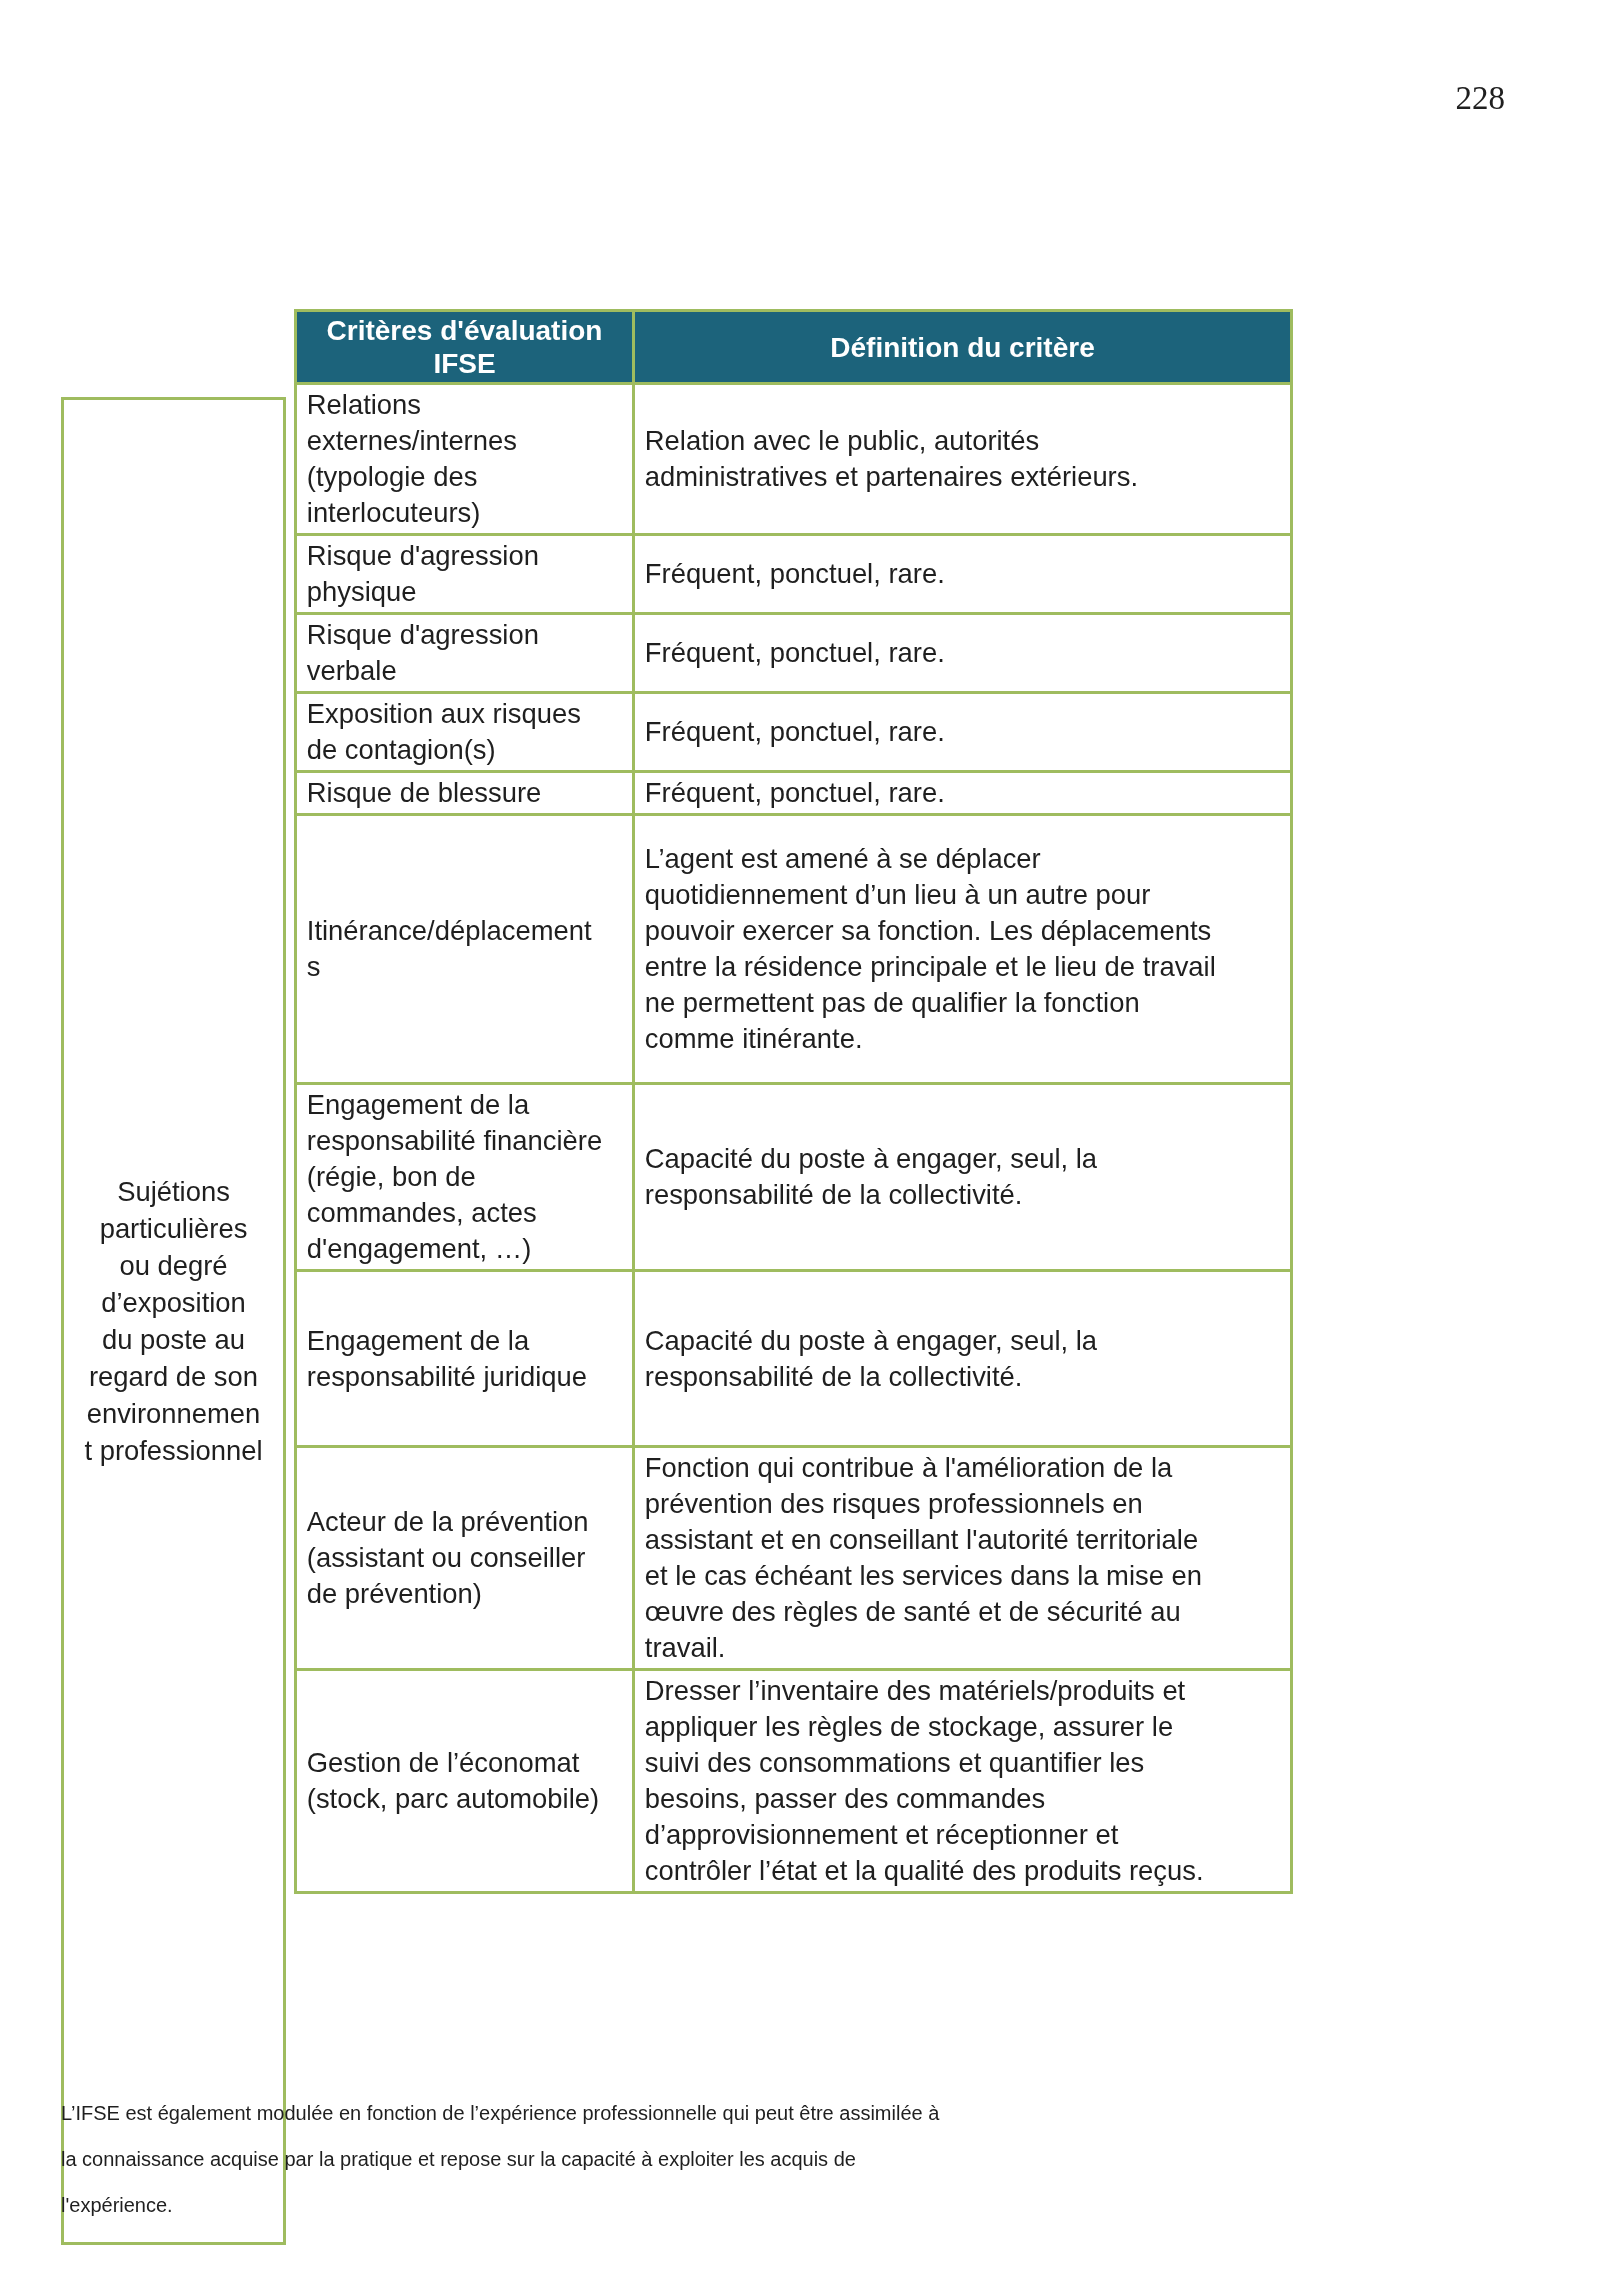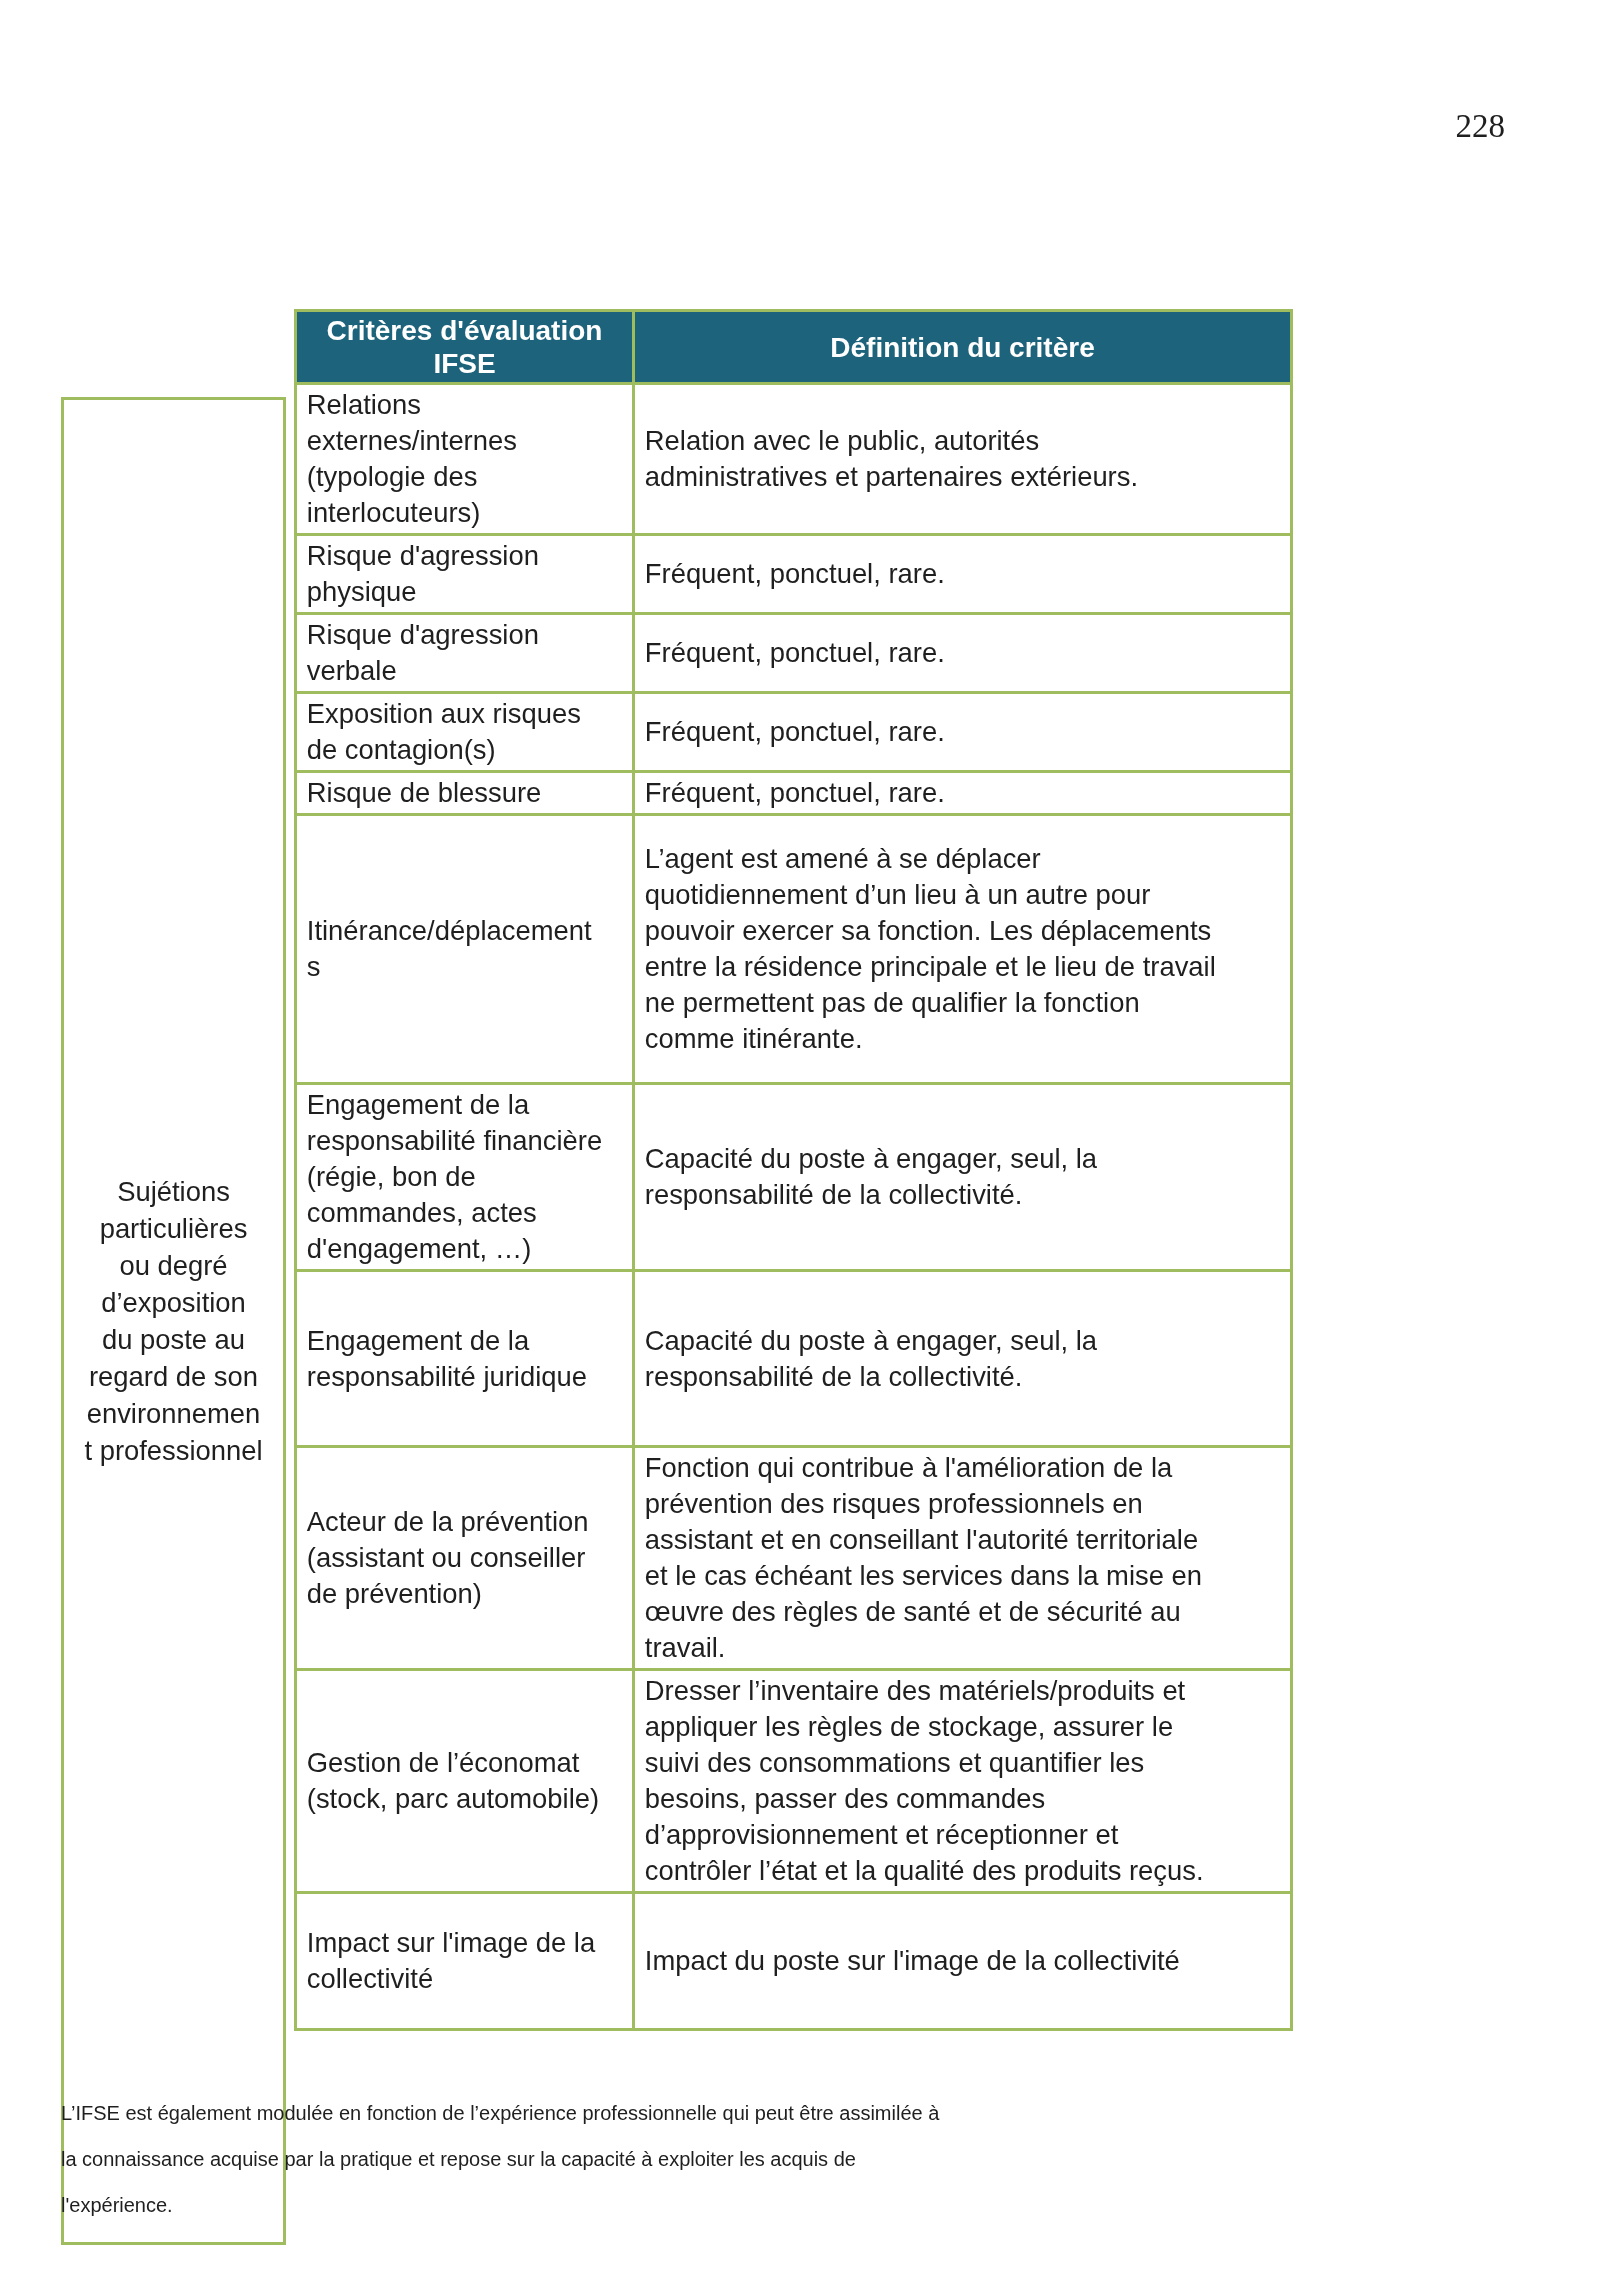--- a/index.html
+++ b/index.html
@@ -10,21 +10,21 @@
   body {
     width: 1621px;
     height: 2293px;
     position: relative;
     font-family: "Liberation Sans", sans-serif;
     color: #1f1f1f;
     overflow: hidden;
   }
   .page-number {
     position: absolute;
-    top: 108px;
+    top: 80px;
     right: 116px;
     font-family: "Liberation Serif", serif;
     font-size: 33px;
     color: #1f1f1f;
   }
   
   .side-cell {
     position: absolute;
     left: 61px;
     top: 397px;
@@ -190,24 +190,19 @@
     <tr>
       <td>Gestion de l’économat
 (stock, parc automobile)</td>
       <td>Dresser l’inventaire des matériels/produits et
 appliquer les règles de stockage, assurer le
 suivi des consommations et quantifier les
 besoins, passer des commandes
 d’approvisionnement et réceptionner et
 contrôler l’état et la qualité des produits reçus.</td>
     </tr>
-    <tr>
-      <td>Impact sur l'image de la
-collectivité</td>
-      <td>Impact du poste sur l'image de la collectivité</td>
-    </tr>
   </tbody>
 </table>
 
 <p class="footer-paragraph">L’IFSE est également modulée en fonction de l’expérience professionnelle qui peut être assimilée à
 la connaissance acquise par la pratique et repose sur la capacité à exploiter les acquis de
 l'expérience.</p>
 
 
 </body></html>

